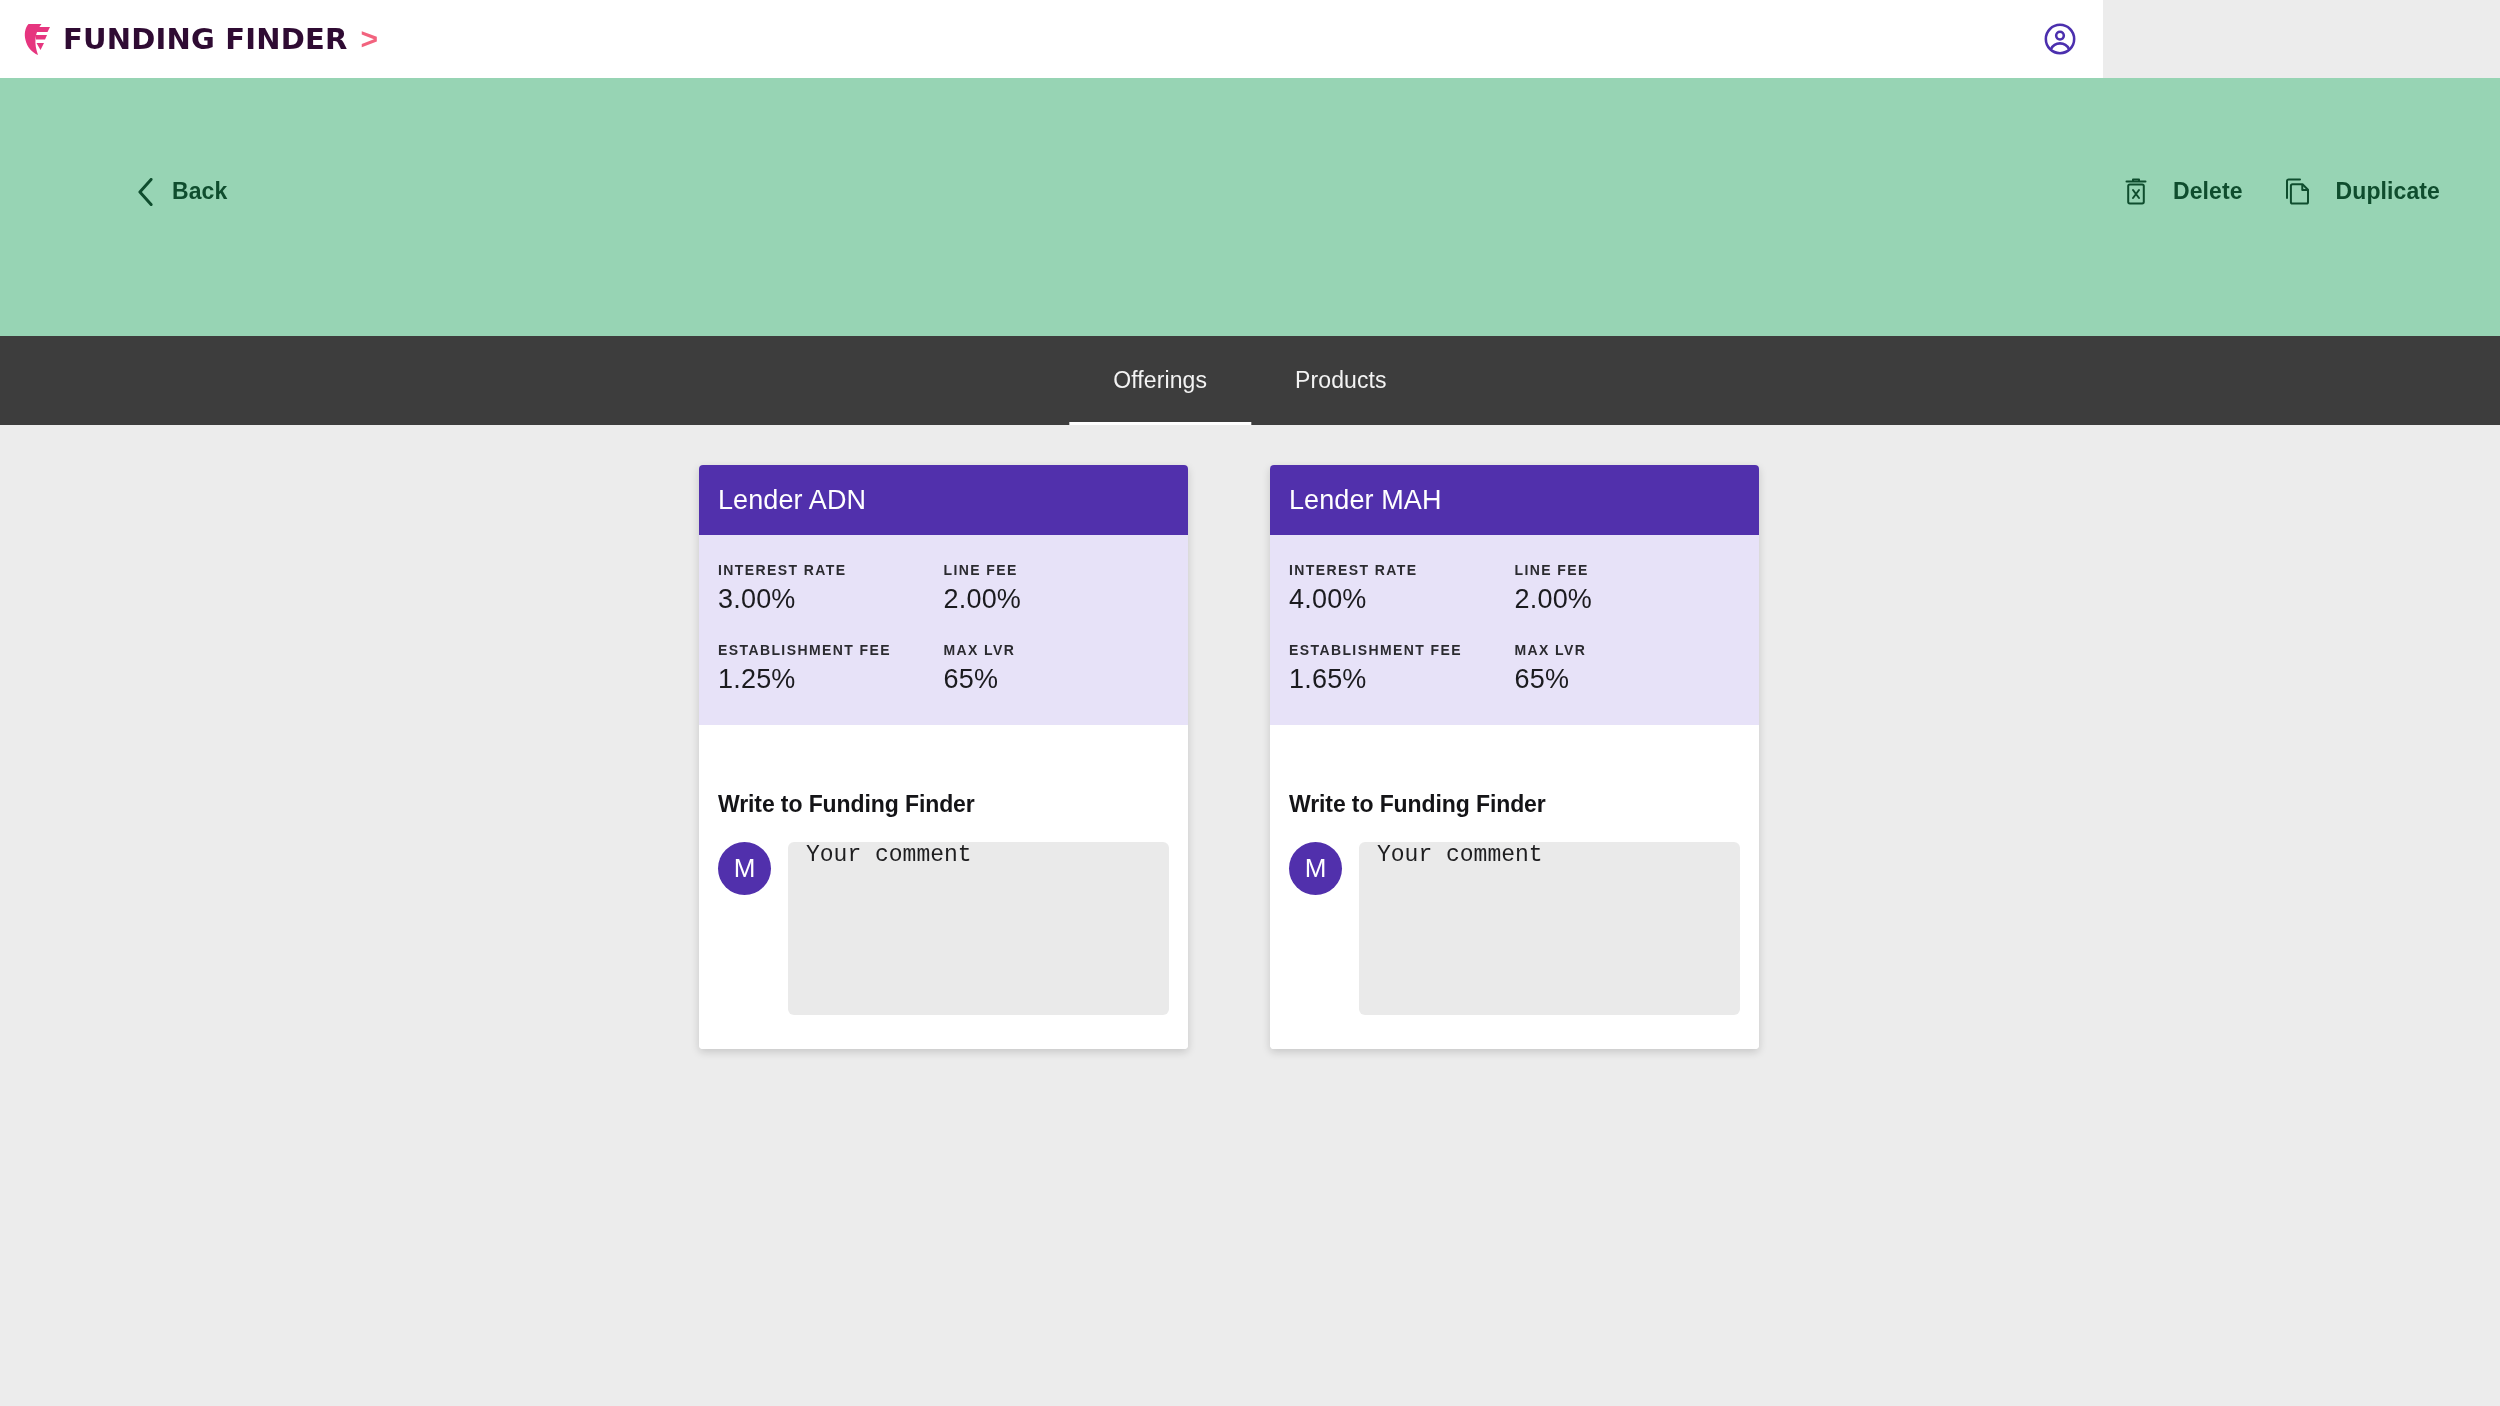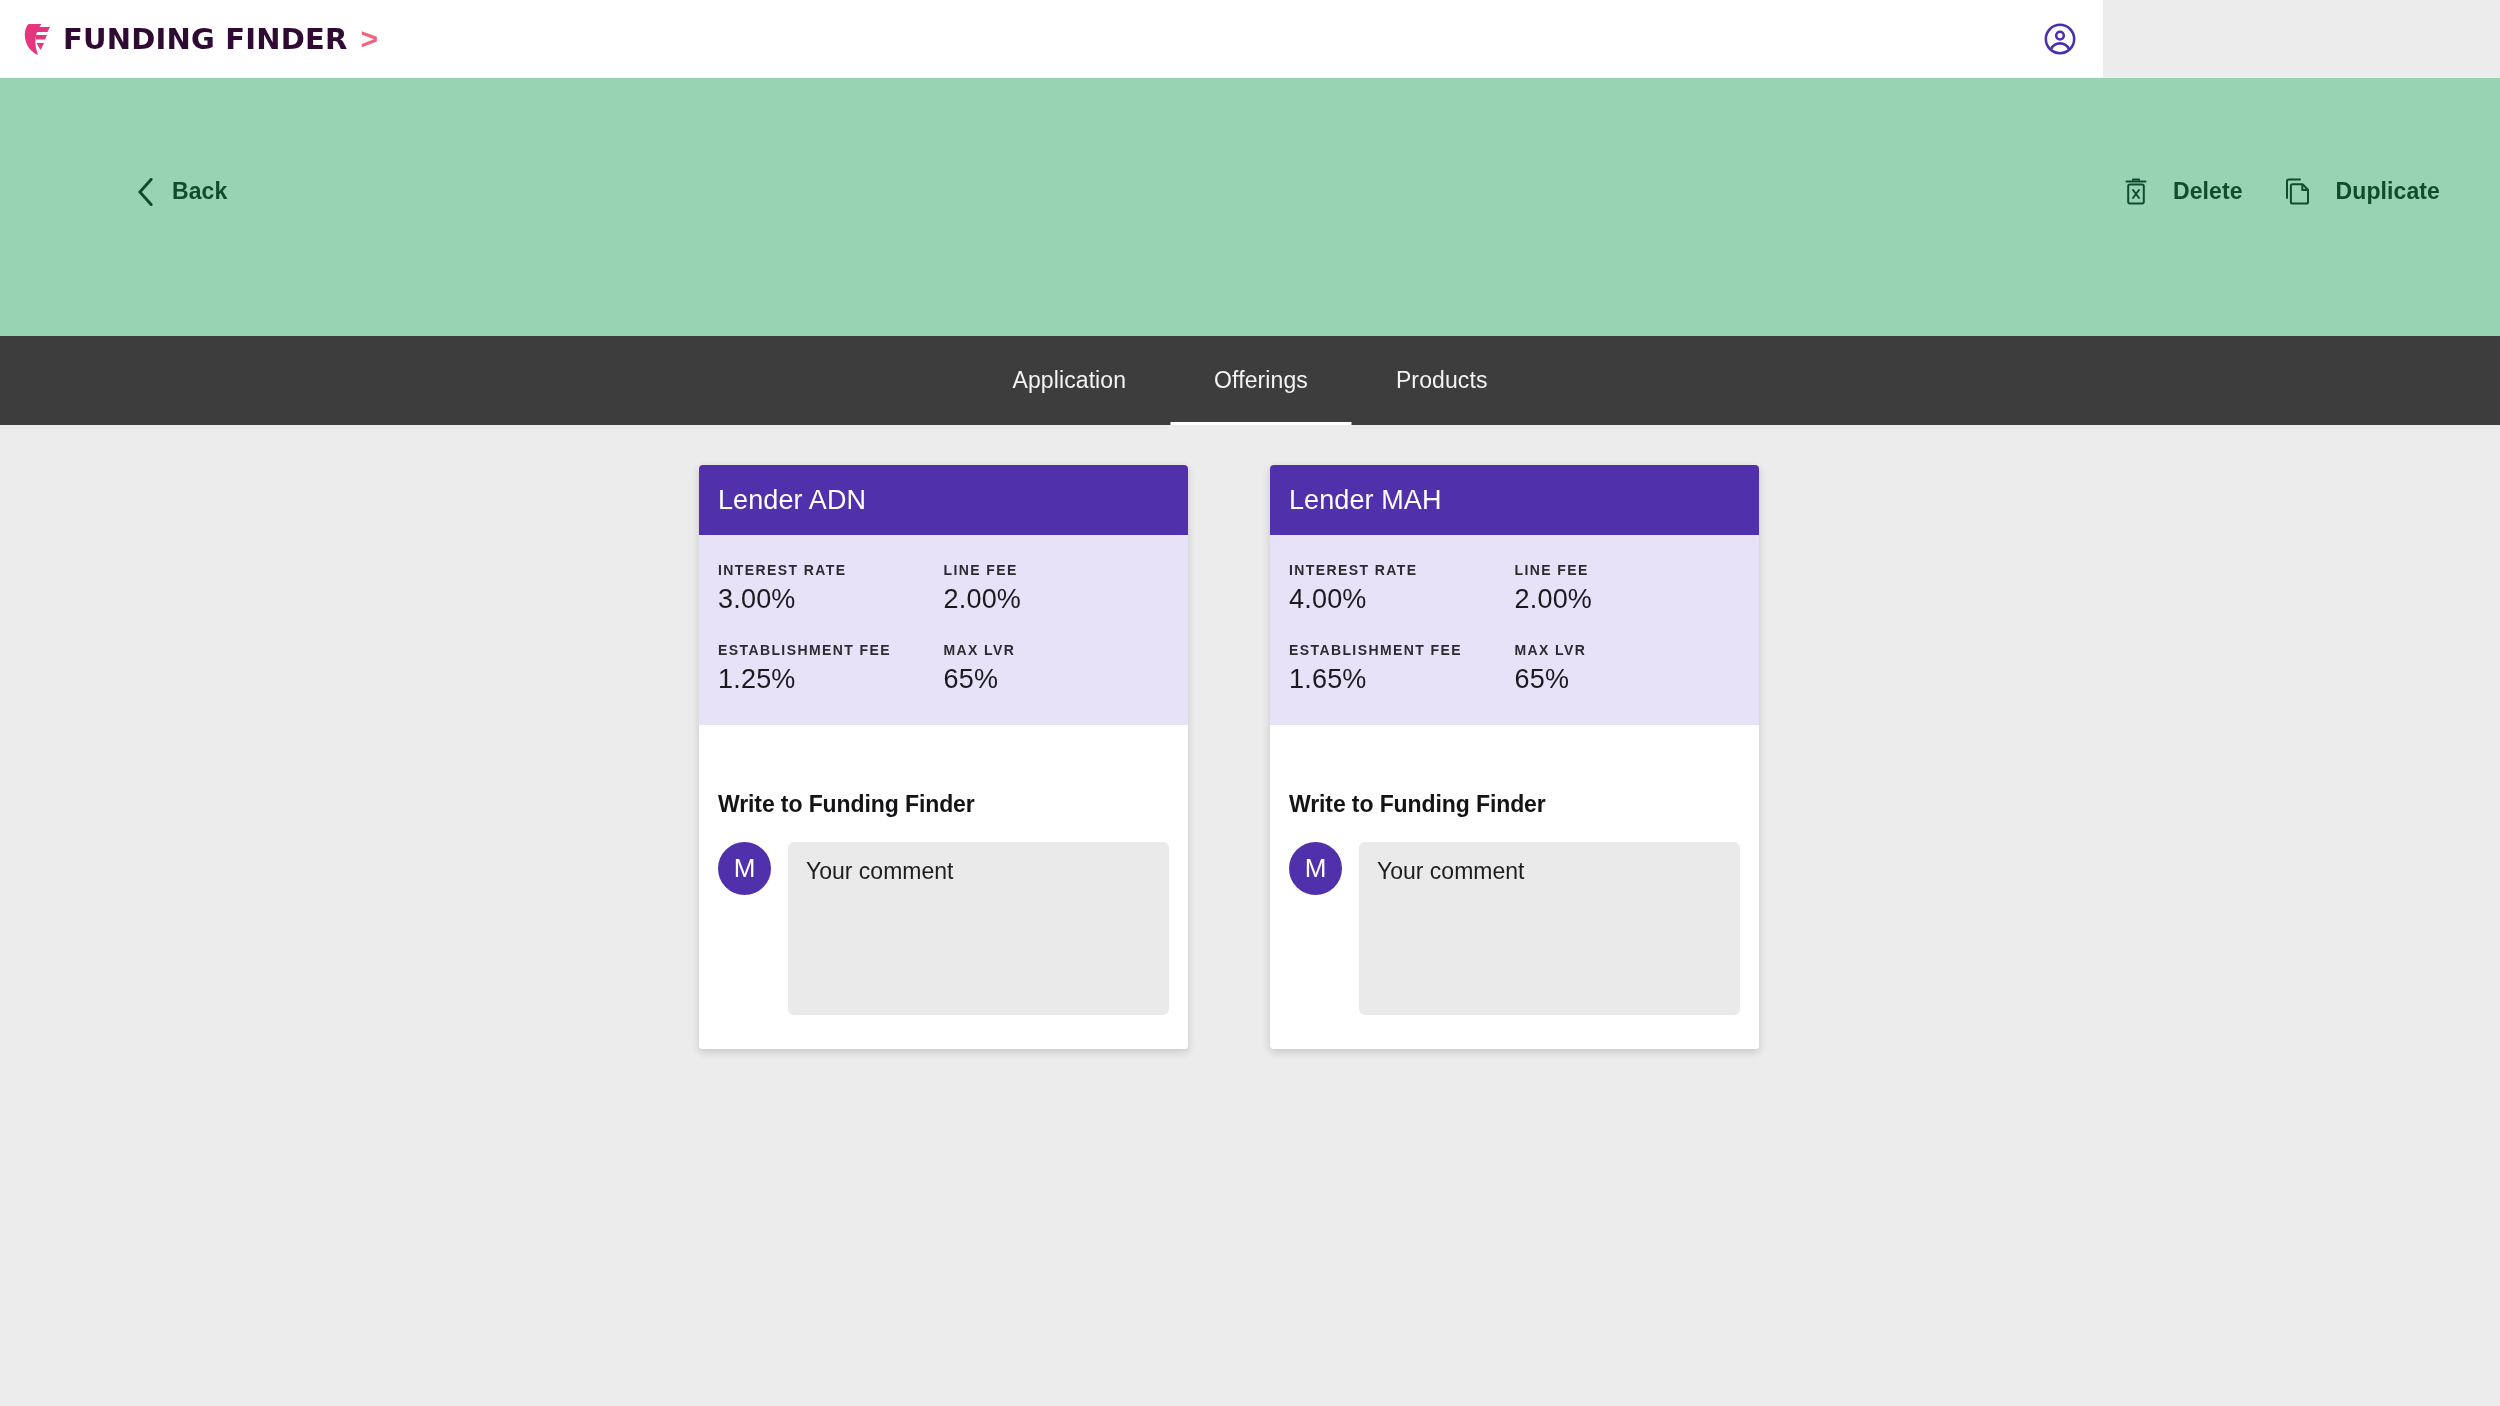--- a/index.html
+++ b/index.html
@@ -250,23 +250,23 @@
     font-size: 26px;
     font-weight: 400;
     flex: 0 0 auto;
   }
   .comment-box {
     flex: 1;
     height: 173px;
     background: #eaeaea;
     border: none;
     border-radius: 6px;
-    padding: 16px 18px;
+    padding: 0 18px;
     font-size: 23px;
-    font-family: Liberation Sans, sans-serif;
+    font-family: Liberation Mono, monospace;
     color: #1e1e20;
     resize: none;
     outline: none;
   }
   .comment-box::placeholder { color: #1e1e20; opacity: 1; }
 </style>
 </head>
 <body>
 
 <div class="topbar">
@@ -321,21 +321,20 @@
     <span class="meta-0">Date: 01/03/21</span>
     <span class="meta-1">Projected brokerage fee: $160,000</span>
     <span class="meta-2">Completed by: Broker</span>
     <span class="meta-3">Brokerage fee earned: -</span>
     <span>Deal status: Unsuitable - (comment)</span>
   </div>
 </div>
 
 <div class="tabbar">
   <div class="tabs">
-    <div class="tab">Application</div>
     <div class="tab active">Offerings</div>
     <div class="tab">Products</div>
   </div>
 </div>
 
 <div class="content">
   <div class="cards">
 
     <div class="lender-card">
       <div class="card-header">

